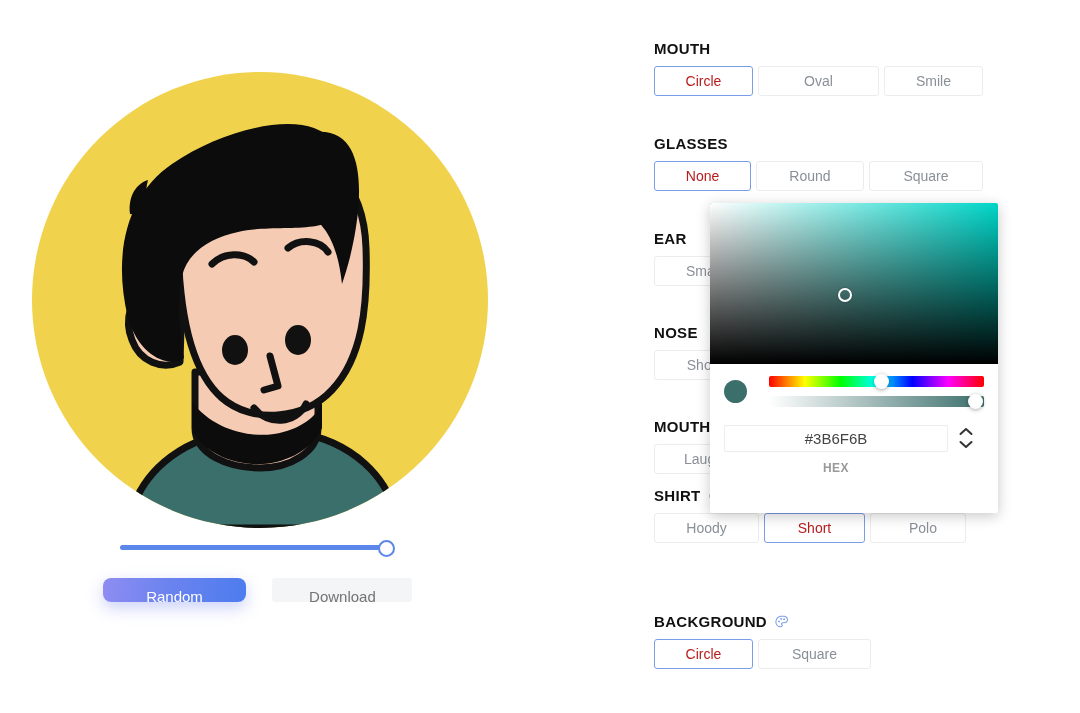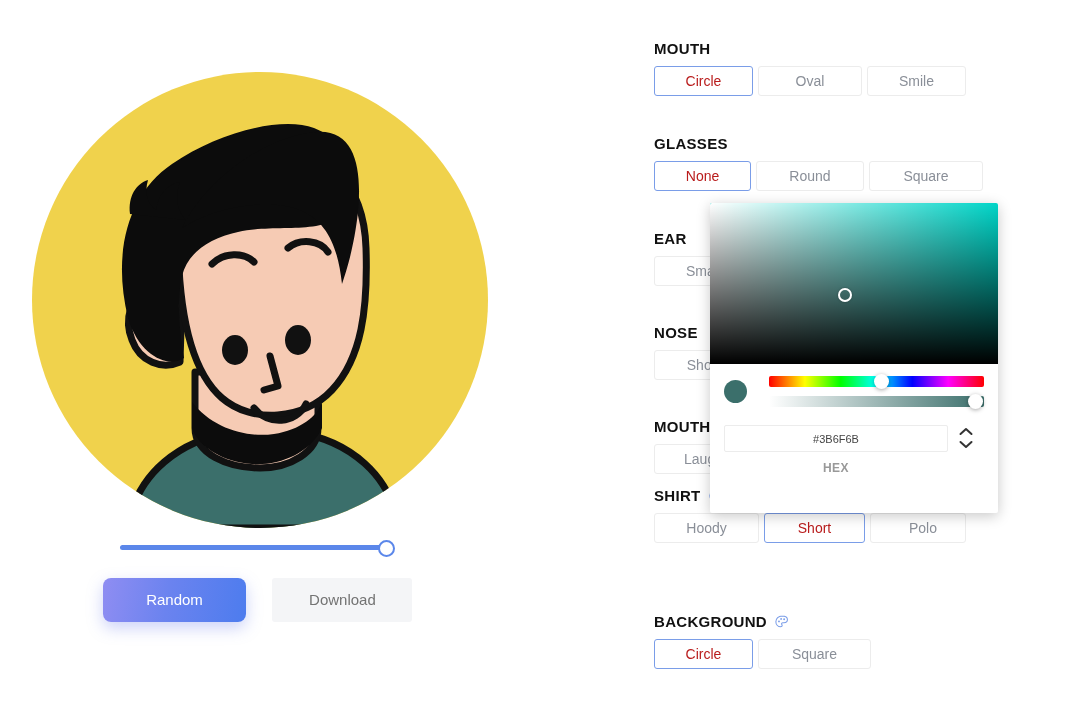--- a/index.html
+++ b/index.html
@@ -44,21 +44,21 @@
     border: 2px solid #5b87ea;
   }
 
   
   #action-row { position: absolute; left: 103px; top: 578px; }
   .action-btn {
     display: inline-block;
     font-size: 15px;
     text-align: center;
     line-height: 38px;
-    height: 44px;
+    height: 24px;
     border: none;
     cursor: pointer;
   }
   #random-button {
     width: 143px;
     border-radius: 8px;
     background: linear-gradient(100deg, #8f8df2 0%, #6b83ef 45%, #4d7cee 100%);
     color: #ffffff;
     box-shadow: 0 6px 16px rgba(110,125,235,0.35);
   }
@@ -166,21 +166,21 @@
   #hex-row {
     margin-top: 18px;
     display: flex;
     align-items: flex-start;
   }
   #hex-field-wrap { flex: 1; }
   #hex-input {
     width: 100%;
     height: 27px;
     text-align: center;
-    font-size: 11px;
+    font-size: 15px;
     color: #444444;
     border: 1px solid #ececec;
     border-radius: 2px;
     background: #ffffff;
     font-family: "Liberation Sans", sans-serif;
   }
   #hex-format-label {
     margin-top: 9px;
     text-align: center;
     font-size: 12px;
@@ -262,21 +262,21 @@
     </div>
   </div>
 
   <div id="options-pane">
       <div class="option-group" style="top: 40px;">
         <div class="group-label">
           <span>MOUTH</span>
         </div>
         <div class="choice-row">
           <div class="choice-btn selected" style="width: 99px;">Circle</div>
-          <div class="choice-btn" style="width: 104px;">Oval</div>
+          <div class="choice-btn" style="width: 121px;">Oval</div>
           <div class="choice-btn" style="width: 99px;">Smile</div>
         </div>
       </div>
       <div class="option-group" style="top: 135px;">
         <div class="group-label">
           <span>GLASSES</span>
         </div>
         <div class="choice-row">
           <div class="choice-btn selected" style="width: 97px;">None</div>
           <div class="choice-btn" style="width: 108px;">Round</div>

